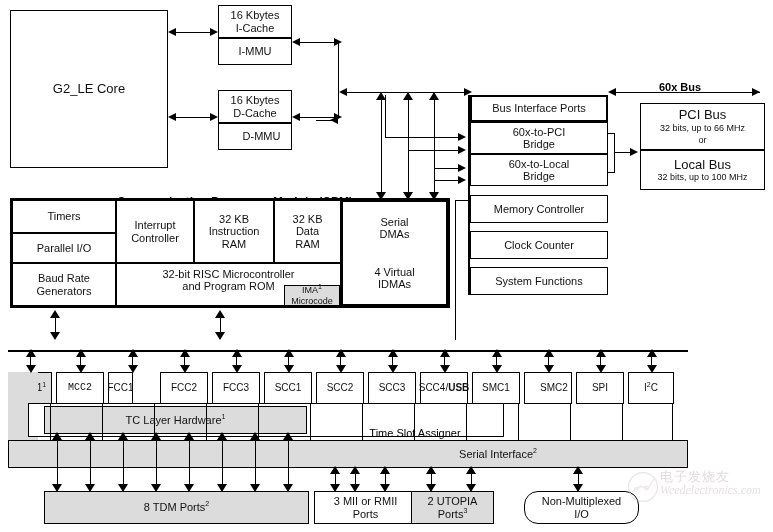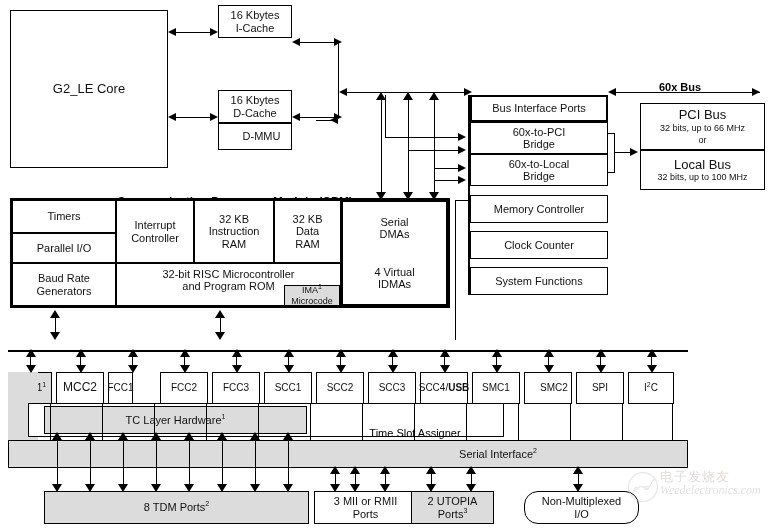--- a/index.html
+++ b/index.html
@@ -97,20 +97,23 @@
 <div id="root">
 
   <div class="box" id="core-box" style="left:10px;top:10px;width:158px;height:158px;">
     <span class="t13">G2_LE Core</span>
   </div>
 
   <div class="box" style="left:218px;top:5px;width:74px;height:33px;flex-direction:column;">
     <span>16 Kbytes</span>
     <span>I-Cache</span>
   </div>
+  <div class="box" style="left:218px;top:38px;width:74px;height:27px;">
+    <span>I-MMU</span>
+  </div>
 
   <div class="box" style="left:218px;top:90px;width:74px;height:33px;flex-direction:column;">
     <span>16 Kbytes</span>
     <span>D-Cache</span>
   </div>
   <div class="box" style="left:218px;top:123px;width:74px;height:27px;padding-left:14px;">
     <span>D-MMU</span>
   </div>
 
   <div class="dh" style="left:168px;top:28px;width:50px;height:9px;">
@@ -290,21 +293,21 @@
 
   <div class="vline" style="left:455px;top:200px;height:140px;"></div>
   <div class="hline" style="left:455px;top:200px;width:14px;"></div>
 
   <div class="hline t2" style="left:8px;top:350px;width:680px;"></div>
 
   <div id="controller-row">
       <div class="box gray" style="left: 8px; top: 372px; width: 44px; height: 32px; flex-direction: column; font-size: 10px;">
         <span>MCC1<sup>1</sup></span>
       </div>
-      <div class="box" style="left: 56px; top: 372px; width: 48px; height: 32px; flex-direction: column; font-size: 12px;">
+      <div class="box" style="left: 56px; top: 372px; width: 48px; height: 32px; flex-direction: column; font-size: 10px; font-family: Liberation Mono, monospace;">
         <span>MCC2</span>
       </div>
       <div class="box" style="left: 108px; top: 372px; width: 25px; height: 32px; flex-direction: column; font-size: 10px;">
         <span>FCC1</span>
       </div>
       <div class="box" style="left: 160px; top: 372px; width: 48px; height: 32px; flex-direction: column; font-size: 10px;">
         <span>FCC2</span>
       </div>
       <div class="box" style="left: 212px; top: 372px; width: 48px; height: 32px; flex-direction: column; font-size: 10px;">
         <span>FCC3</span>

